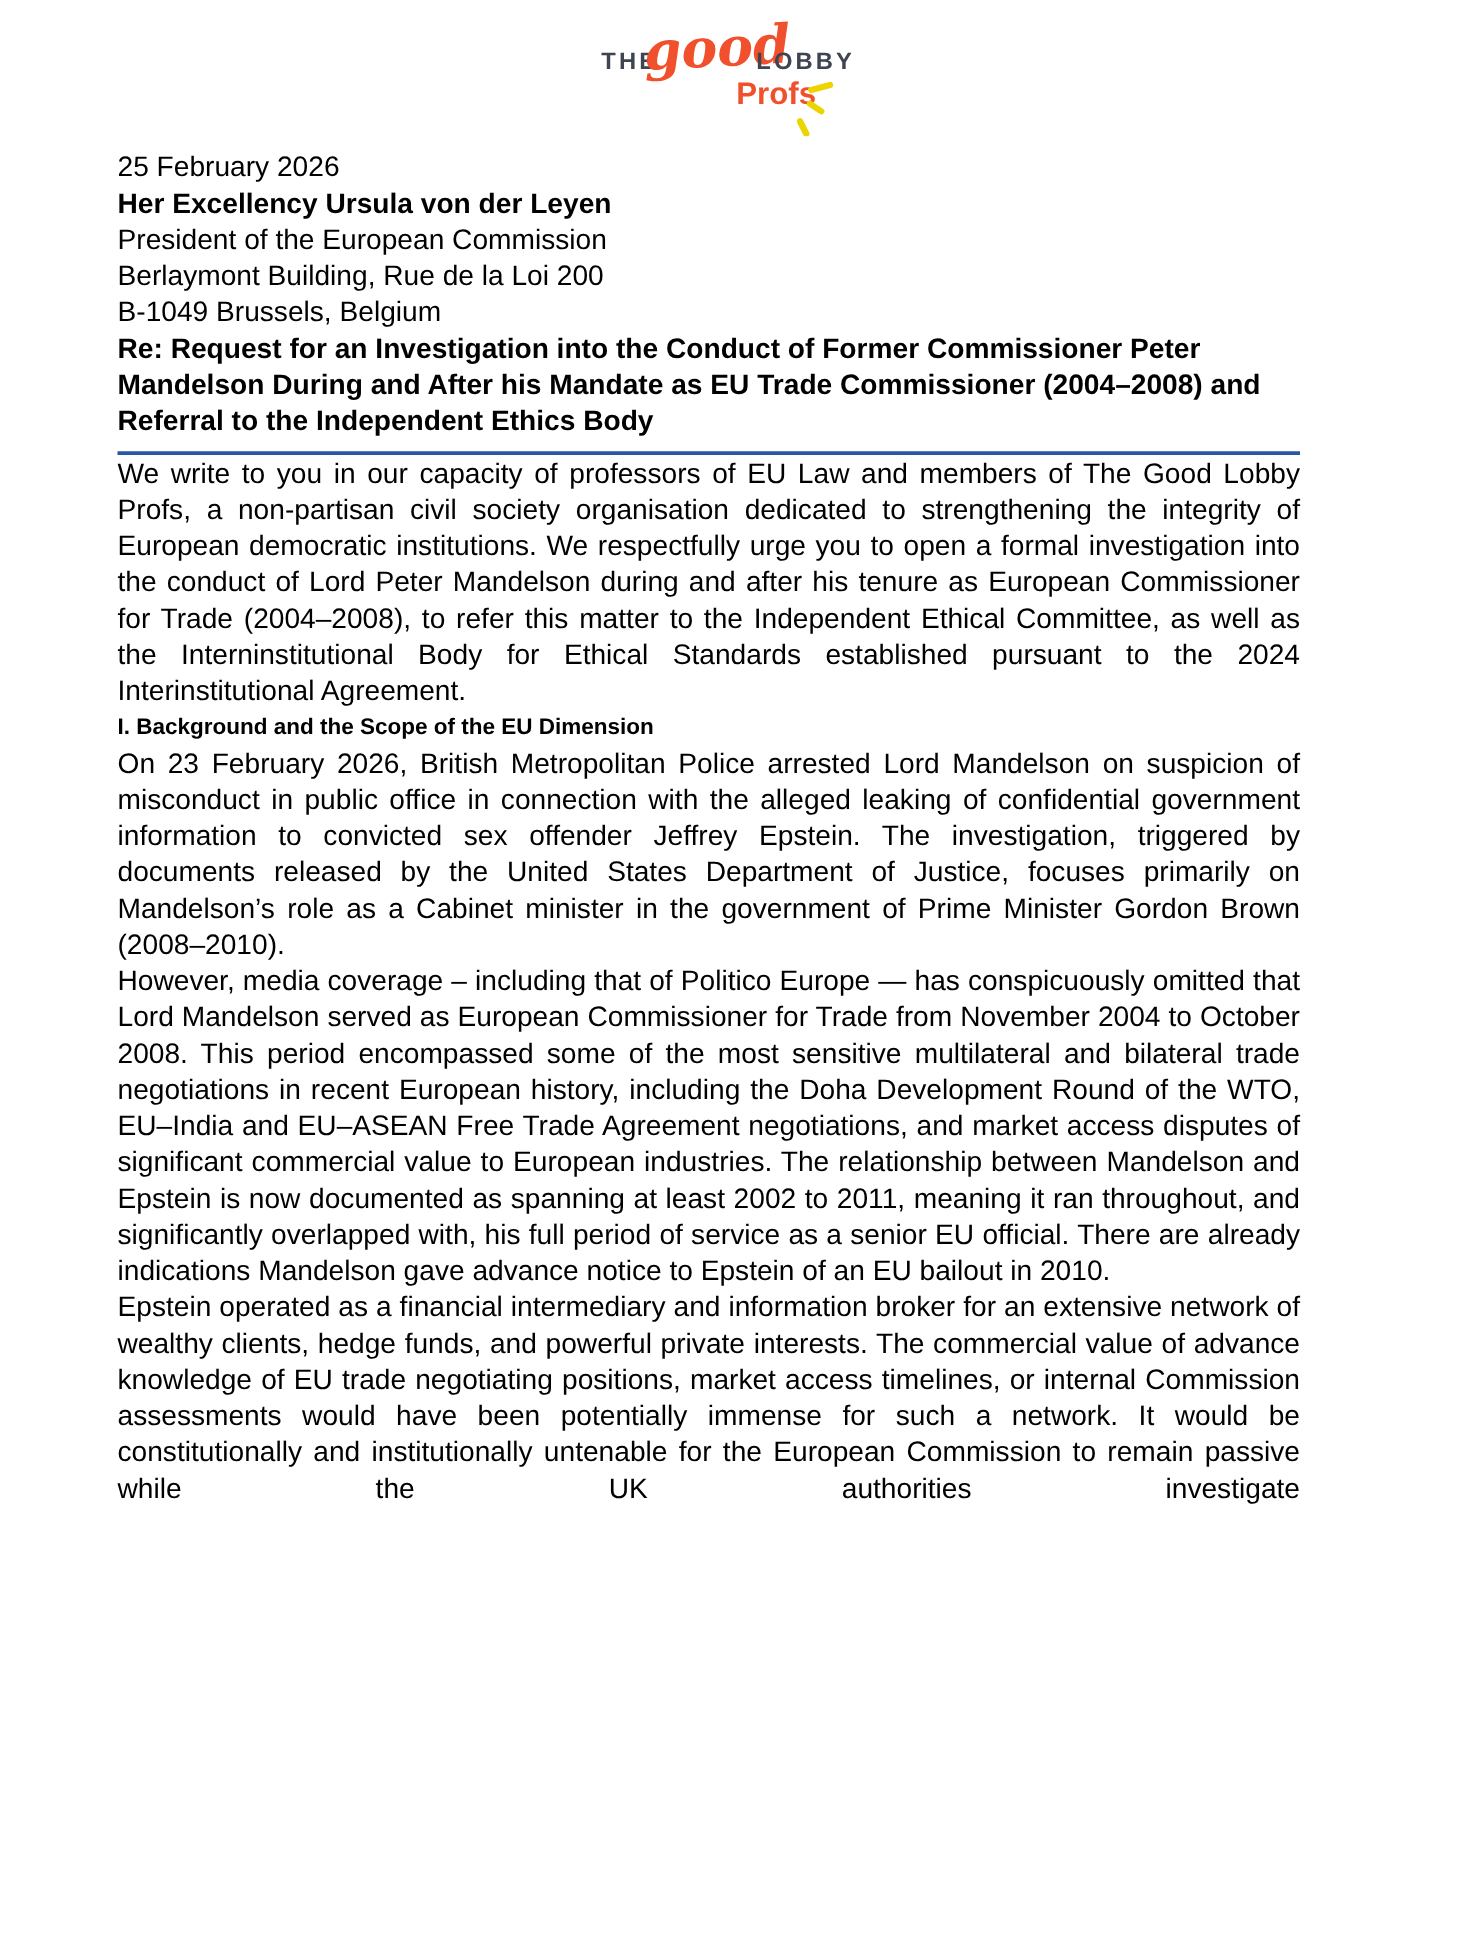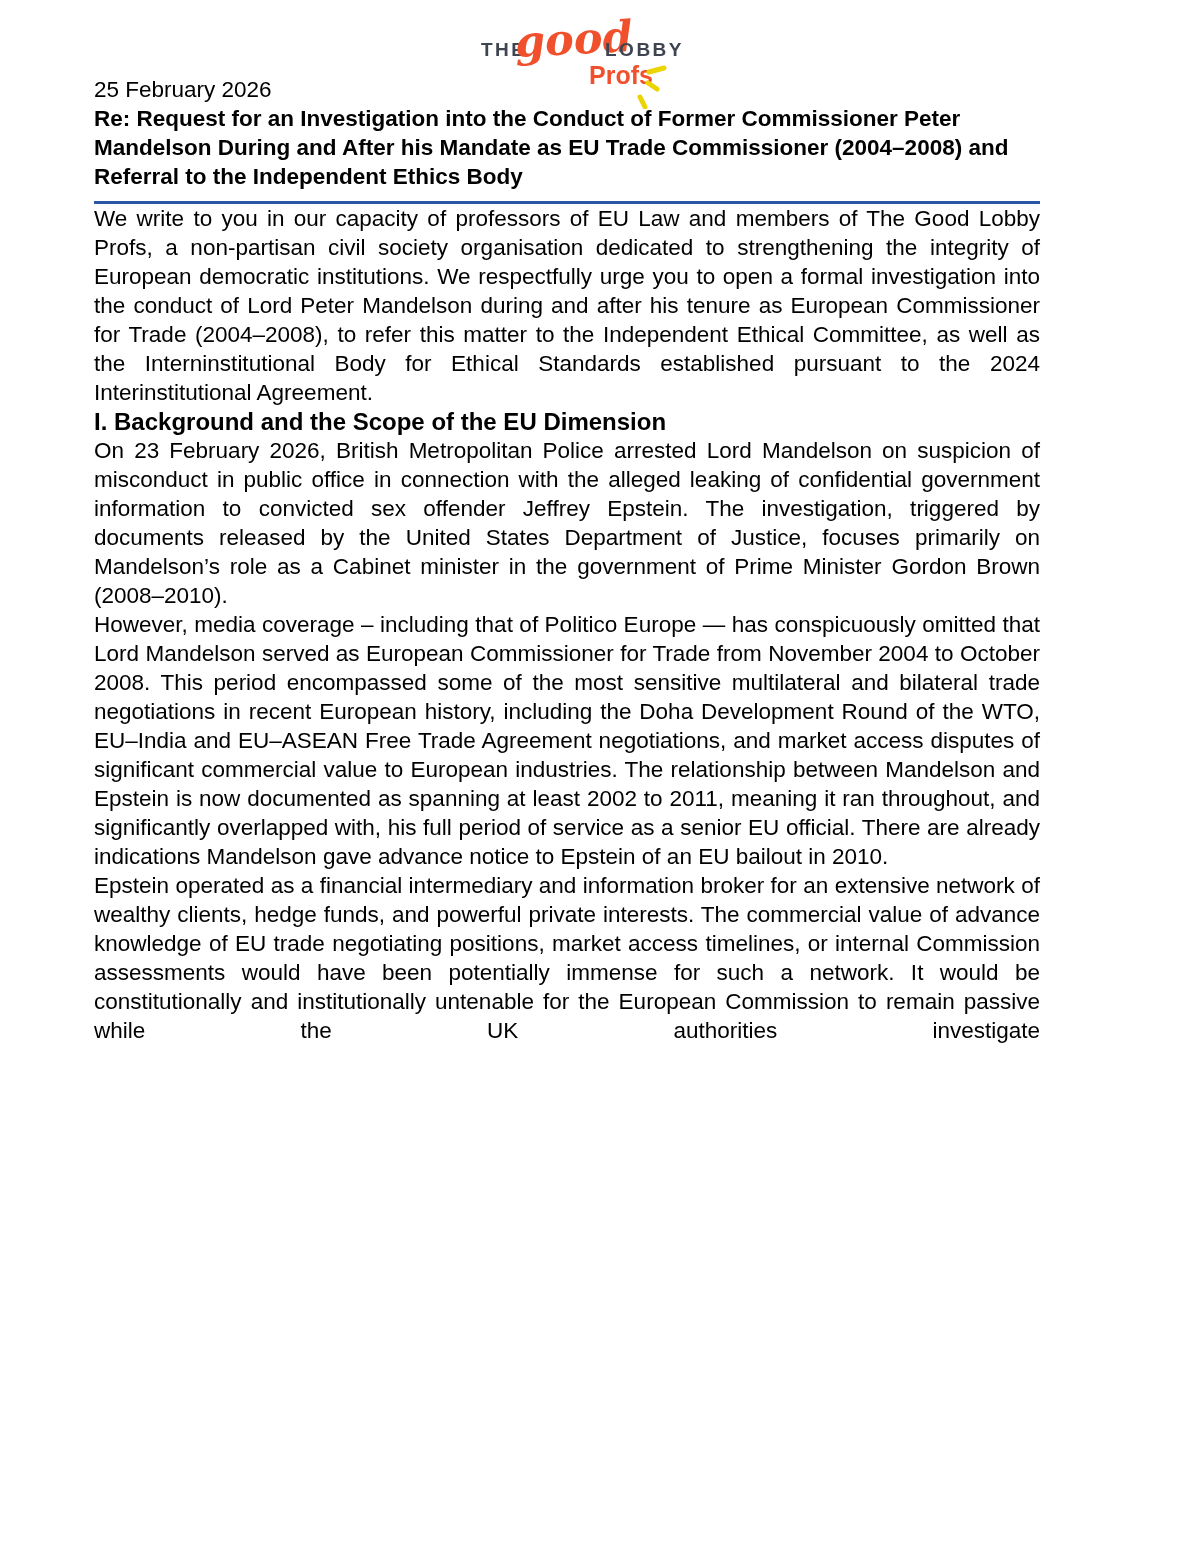--- a/index.html
+++ b/index.html
@@ -75,21 +75,21 @@
   }
 
   
   .content {
     position: absolute;
     left: 0;
     top: 0;
     box-sizing: border-box;
     width: 1179px;
     height: 1340px;
-    padding: 75px 139px 0 94px;
+    padding: 119px 139px 0 94px;
     font-size: 22.5px;
     line-height: 29px;
     overflow: hidden;
   }
   .content p, .content h2 { margin: 0; }
   .date { margin-bottom: 29px; }
   .bold { font-weight: 700; }
   .subject {
     margin-top: 29px;
     font-weight: 700;
@@ -99,21 +99,21 @@
     border-top: 3px solid var(--rule-blue, #2b55a5);
     margin: 10px 0 0 0;
   }
   .salutation { margin-top: 32px; }
   .para {
     margin-top: 29px;
     text-align: justify;
   }
   .heading {
     margin-top: 29px;
-    font-size: 24px;
+    font-size: 18px;
     font-weight: 700;
     line-height: 29px;
   }
   .cut { text-align-last: justify; }
 </style>
 </head>
 <body>
 
 <div class="page">
 
@@ -125,20 +125,26 @@
     <svg class="logo-rays" viewBox="0 0 34 44" aria-hidden="true">
       <path d="M16 7 L31 3"></path>
       <path d="M15 18 L24 24"></path>
       <path d="M7 32 L12 42"></path>
     </svg>
   </div>
 
   <div class="content">
     <p class="date">25 February 2026</p>
 
+    <div class="recipient">
+      <p class="bold">Her Excellency Ursula von der Leyen</p>
+      <p>President of the European Commission</p>
+      <p>Berlaymont Building, Rue de la Loi 200</p>
+      <p>B-1049 Brussels, Belgium</p>
+    </div>
 
     <p class="subject">Re: Request for an Investigation into the Conduct of Former Commissioner Peter Mandelson During and After his Mandate as EU Trade Commissioner (2004–2008) and Referral to the Independent Ethics Body</p>
     <hr class="rule">
 
 
     <p class="para">We write to you in our capacity of professors of EU Law and members of The Good Lobby Profs, a non-partisan civil society organisation dedicated to strengthening the integrity of European democratic institutions. We respectfully urge you to open a formal investigation into the conduct of Lord Peter Mandelson during and after his tenure as European Commissioner for Trade (2004–2008), to refer this matter to the Independent Ethical Committee, as well as the Interninstitutional Body for Ethical Standards established pursuant to the 2024 Interinstitutional Agreement.</p>
 
     <h2 class="heading">I. Background and the Scope of the EU Dimension</h2>
 
     <p class="para">On 23 February 2026, British Metropolitan Police arrested Lord Mandelson on suspicion of misconduct in public office in connection with the alleged leaking of confidential government information to convicted sex offender Jeffrey Epstein. The investigation, triggered by documents released by the United States Department of Justice, focuses primarily on Mandelson’s role as a Cabinet minister in the government of Prime Minister Gordon Brown (2008–2010).</p>

